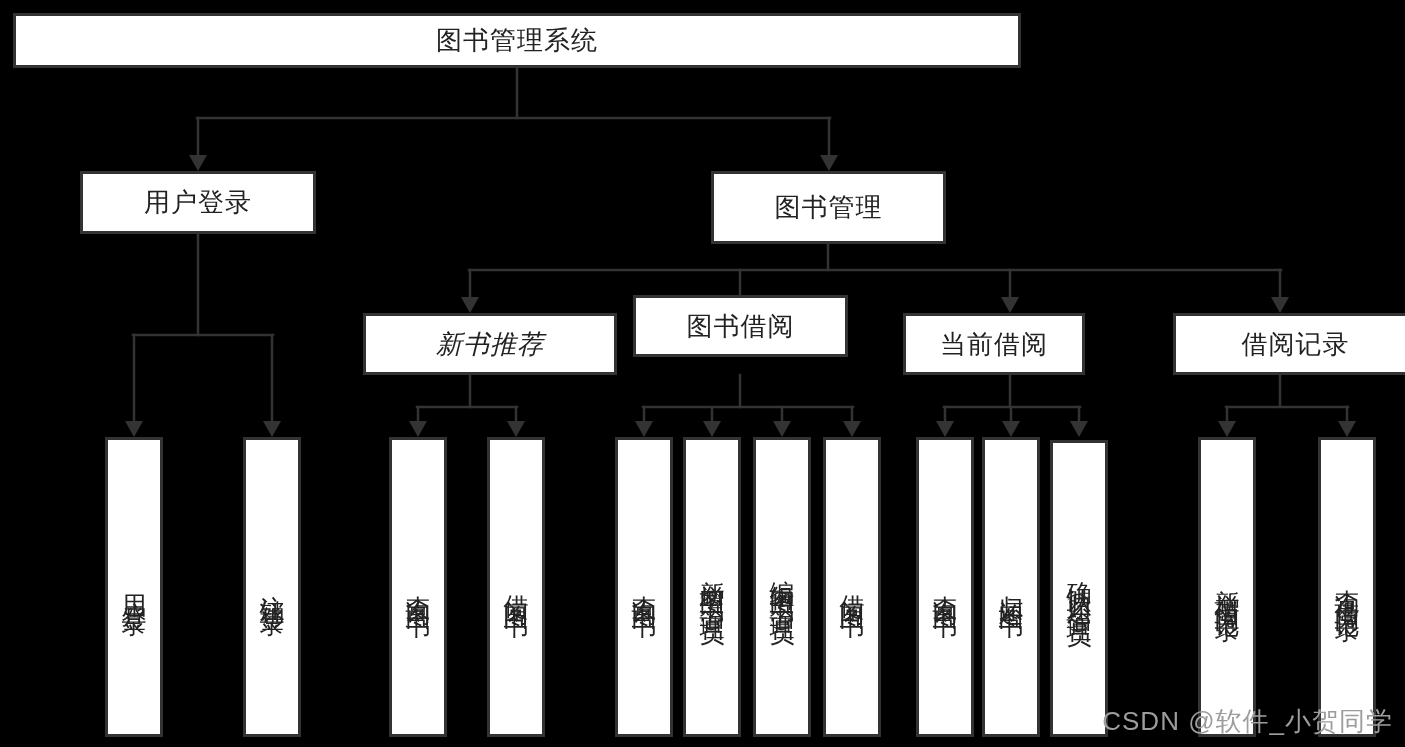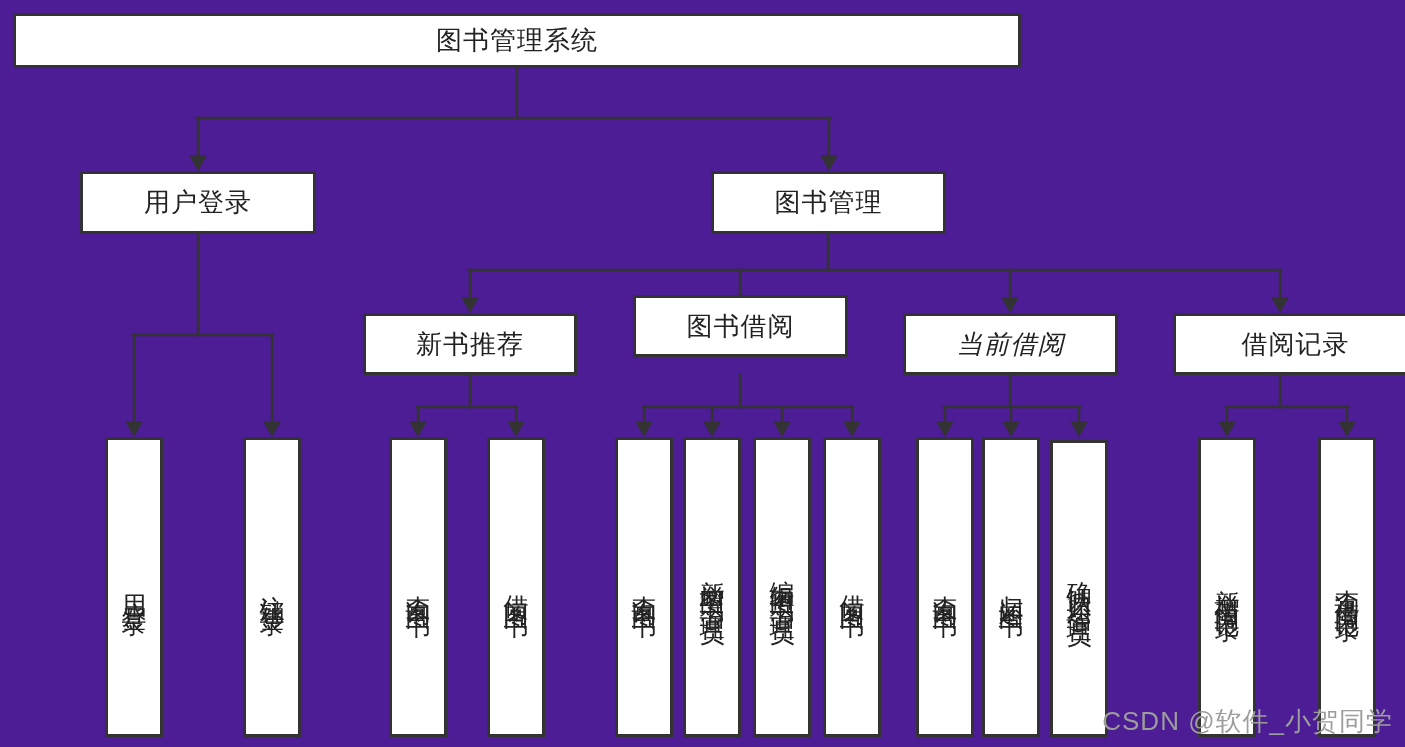--- a/index.html
+++ b/index.html
@@ -1,19 +1,19 @@
 <!DOCTYPE html>
 <html><head>
 <meta charset="utf-8">
 <style>
   html,body{margin:0;padding:0;background:#ffffff;}
   .stage{
     position:relative;
     width:1405px;height:747px;
-    background:#4c1d95;
+    background:#000000;
     overflow:hidden;
     font-family:"Liberation Sans","DejaVu Sans",sans-serif;
   }
   svg.connectors{position:absolute;left:0;top:0;z-index:1;}
   .node{
     position:absolute;
     box-sizing:border-box;
     border:3px solid #333333;
     background:#ffffff;
     display:flex;
@@ -113,31 +113,31 @@
     </g>
   </svg>
 
   <div class="node hbox" style="left:13px;top:13px;width:1008px;height:55px;">
     <span>图书管理系统</span>
   </div>
 
   <div class="node hbox" style="left:80px;top:171px;width:236px;height:63px;">
     <span>用户登录</span>
   </div>
-  <div class="node hbox" style="left:711px;top:171px;width:235px;height:63px;">
+  <div class="node hbox" style="left:711px;top:171px;width:235px;height:73px;">
     <span>图书管理</span>
   </div>
 
-  <div class="node hbox" style="left:363px;top:313px;width:214px;height:62px;">
+  <div class="node hbox" style="left:363px;top:313px;width:254px;height:62px;font-style:italic;">
     <span>新书推荐</span>
   </div>
   <div class="node hbox" style="left:633px;top:295px;width:215px;height:62px;">
     <span>图书借阅</span>
   </div>
-  <div class="node hbox" style="left:903px;top:313px;width:215px;height:62px;font-style:italic;">
+  <div class="node hbox" style="left:903px;top:313px;width:182px;height:62px;">
     <span>当前借阅</span>
   </div>
   <div class="node hbox" style="left:1173px;top:313px;width:245px;height:62px;">
     <span>借阅记录</span>
   </div>
 
   <div class="node vbox" style="left:105px;top:437px;width:58px;height:300px;">
     <span>用户登录</span>
   </div>
   <div class="node vbox" style="left:243px;top:437px;width:58px;height:300px;">

